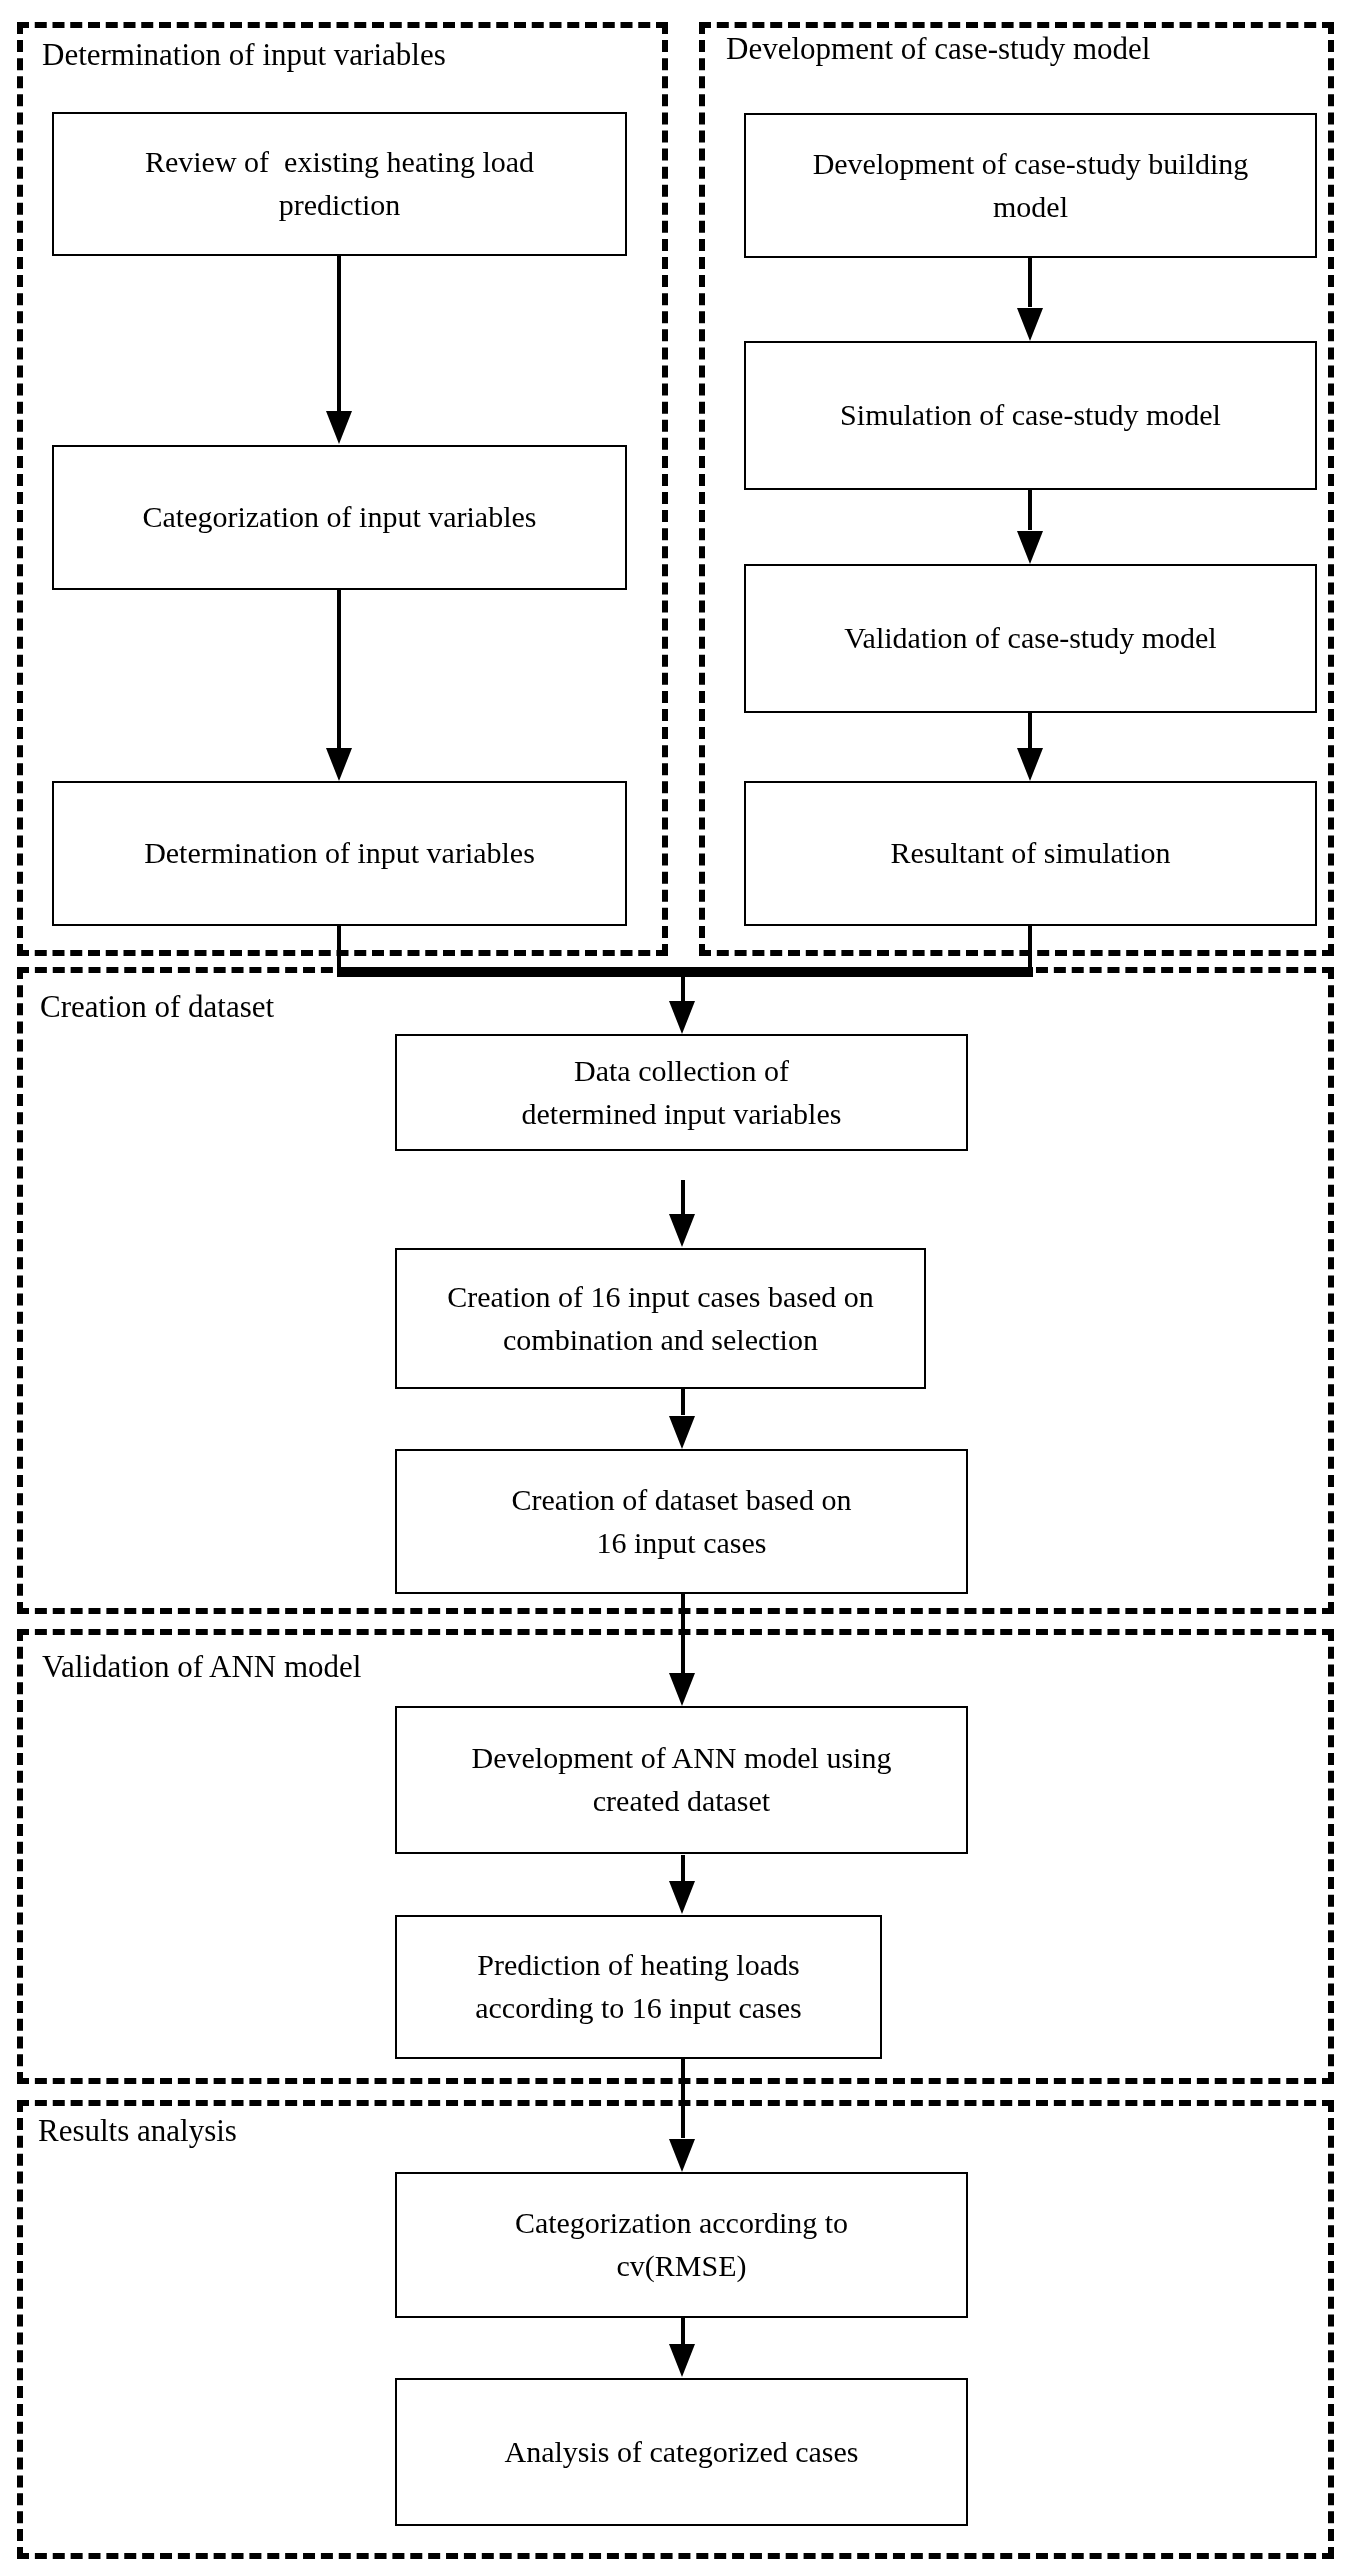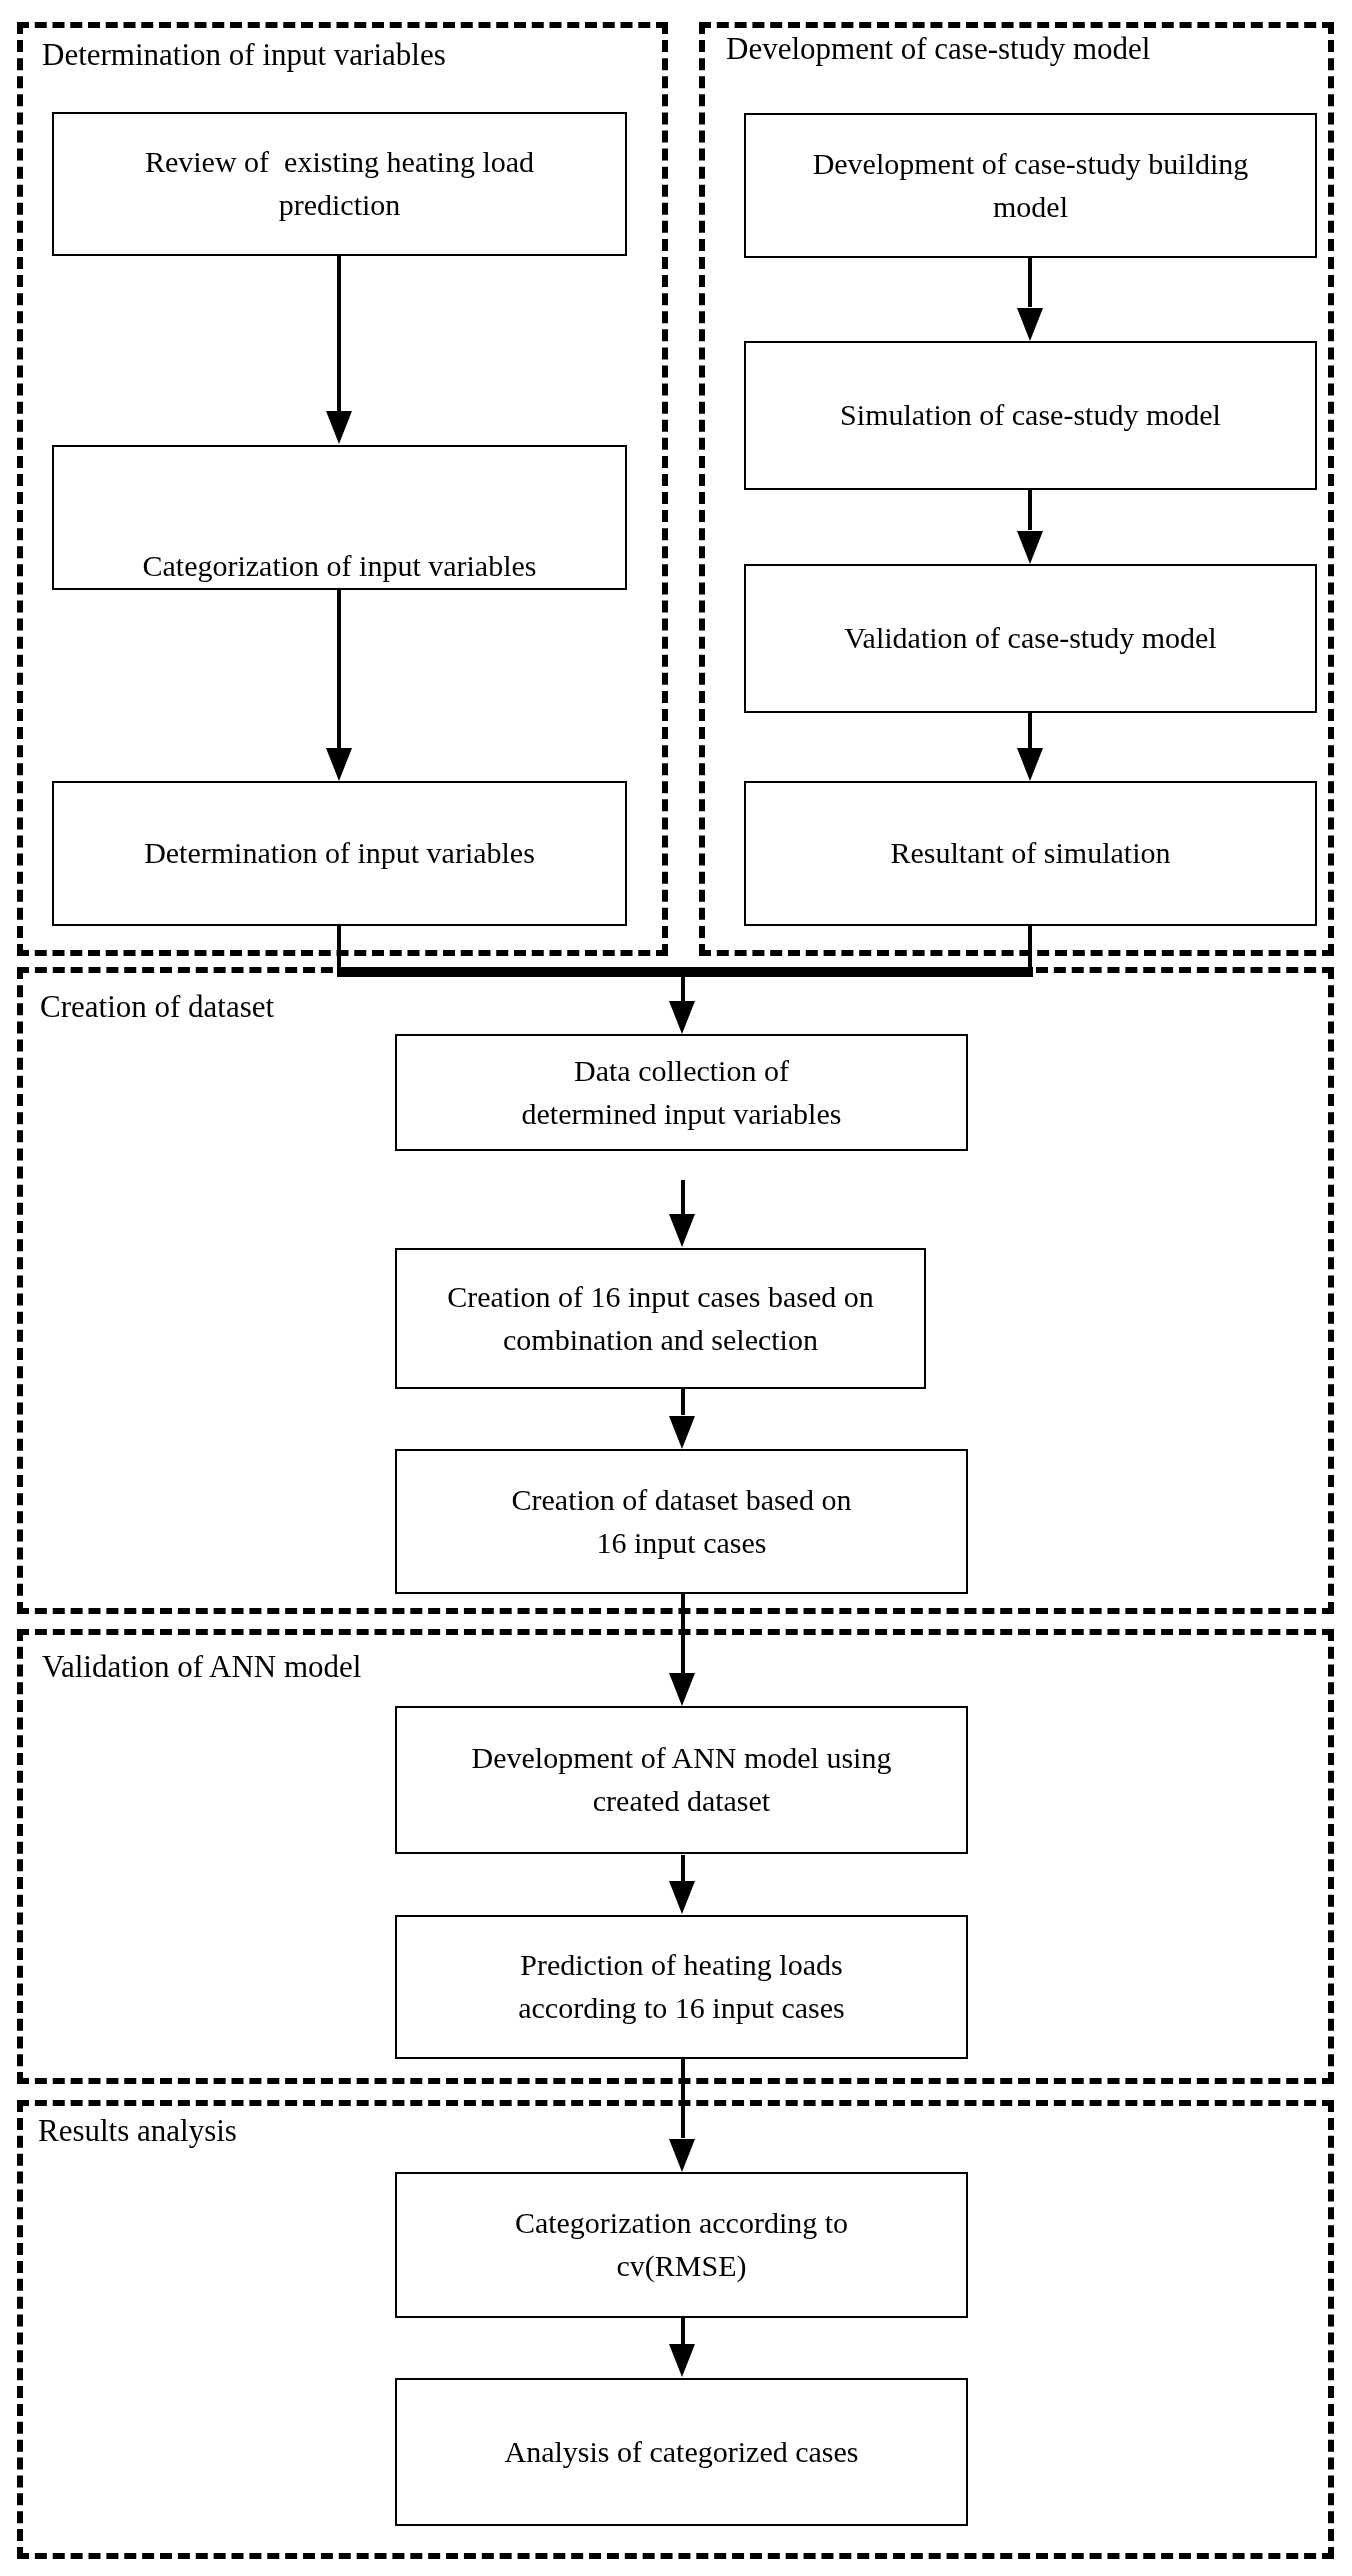--- a/index.html
+++ b/index.html
@@ -76,21 +76,21 @@
   <span class="section-label" style="left:42px; top:36px;">Determination of input variables</span>
   <span class="section-label" style="left:726px; top:30px;text-align:center;">Development of case-study model</span>
   <span class="section-label" style="left:40px; top:988px;">Creation of dataset</span>
   <span class="section-label" style="left:42px; top:1648px;">Validation of ANN model</span>
   <span class="section-label" style="left:38px; top:2112px;">Results analysis</span>
 
   <div class="box" style="left:52px; top:112px; width:575px; height:144px;">
     <span class="box-text">Review of&nbsp; existing heating load
 prediction</span>
   </div>
-  <div class="box" style="left:52px; top:445px; width:575px; height:145px;align-items:flex-end;">
+  <div class="box" style="left:52px; top:445px; width:575px; height:145px;">
     <span class="box-text">Categorization of input variables</span>
   </div>
   <div class="box" style="left:52px; top:781px; width:575px; height:145px;">
     <span class="box-text">Determination of input variables</span>
   </div>
 
   <div class="box" style="left:744px; top:113px; width:573px; height:145px;">
     <span class="box-text">Development of case-study building
 model</span>
   </div>
@@ -113,21 +113,21 @@
 combination and selection</span>
   </div>
   <div class="box" style="left:395px; top:1449px; width:573px; height:145px;">
     <span class="box-text">Creation of dataset based on
 16 input cases</span>
   </div>
   <div class="box" style="left:395px; top:1706px; width:573px; height:148px;">
     <span class="box-text">Development of ANN model using
 created dataset</span>
   </div>
-  <div class="box" style="left:395px; top:1915px; width:573px; height:144px;">
+  <div class="box" style="left:395px; top:1915px; width:487px; height:144px;">
     <span class="box-text">Prediction of heating loads
 according to 16 input cases</span>
   </div>
   <div class="box" style="left:395px; top:2172px; width:573px; height:146px;">
     <span class="box-text">Categorization according to
 cv(RMSE)</span>
   </div>
   <div class="box" style="left:395px; top:2378px; width:573px; height:148px;">
     <span class="box-text">Analysis of categorized cases</span>
   </div>

